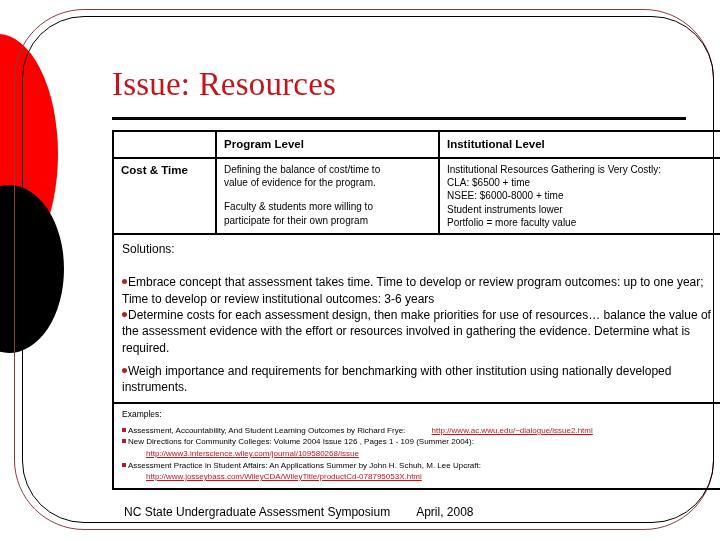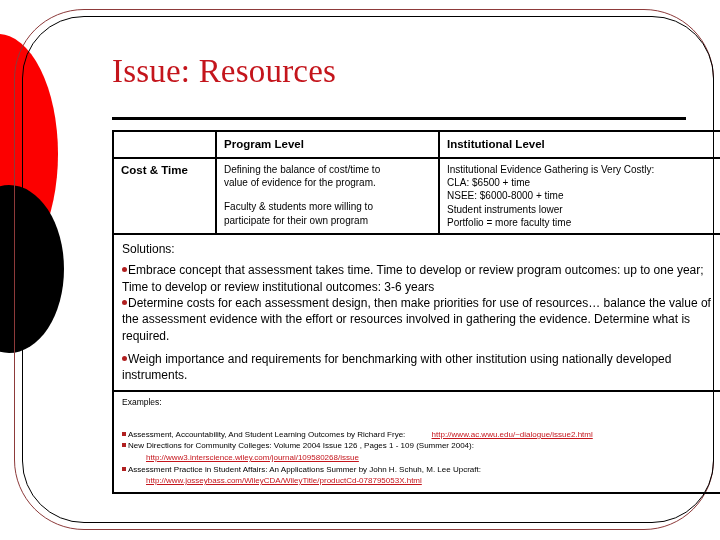--- a/index.html
+++ b/index.html
@@ -66,21 +66,21 @@
     width: 120px;
     height: 240px;
     background: #fc0000;
     border-radius: 50%;
   }
 
   
   #title {
     position: absolute;
     left: 112px;
-    top: 53px;
+    top: 66px;
     font-family: "Liberation Serif", serif;
     font-size: 33px;
     color: #c4151c;
     letter-spacing: 0.2px;
     white-space: nowrap;
   }
   #title-rule {
     position: absolute;
     left: 112px;
     top: 117px;
@@ -128,40 +128,40 @@
   }
   .cell-line { display: block; }
   .cell-gap { display: block; height: 11px; }
 
   
   .solutions-cell {
     padding: 6px 8px 7px 8px !important;
     font-size: 12px !important;
     line-height: 1.36 !important;
   }
-  .sol-head { display: block; margin-bottom: 5px; }
+  .sol-head { display: block; margin-bottom: 17px; }
   .sol-item { display: block; text-indent: 0; }
   .bullet-round {
     display: inline-block;
     width: 5px;
     height: 5px;
     background: #b02020;
     border-radius: 50%;
     vertical-align: 2px;
     margin-right: 1px;
   }
   .sol-spacer { display: block; height: 7px; }
 
   
   .examples-cell {
     padding: 4px 8px 5px 8px !important;
     font-size: 8px !important;
     line-height: 1.45 !important;
   }
-  .ex-head { display: block; margin-bottom: 20px; font-size: 8.5px; }
+  .ex-head { display: block; margin-bottom: 4px; font-size: 8.5px; }
   .ex-item { display: block; }
   .bullet-square {
     display: inline-block;
     width: 4px;
     height: 4px;
     background: #b02020;
     vertical-align: 1px;
     margin-right: 2px;
   }
   .link {
@@ -209,25 +209,25 @@
       <tr>
         <td class="col-a rowlabel">Cost &amp; Time</td>
         <td class="col-b">
           <span class="cell-line">Defining the balance of cost/time to</span>
           <span class="cell-line">value of evidence for the program.</span>
           <span class="cell-gap"></span>
           <span class="cell-line">Faculty &amp; students more willing to</span>
           <span class="cell-line">participate for their own program</span>
         </td>
         <td class="col-c">
-          <span class="cell-line">Institutional Evidence Gathering is Very Costly:</span>
+          <span class="cell-line">Institutional Resources Gathering is Very Costly:</span>
           <span class="cell-line">CLA: $6500 + time</span>
           <span class="cell-line">NSEE: $6000-8000 + time</span>
           <span class="cell-line">Student instruments lower</span>
-          <span class="cell-line">Portfolio = more faculty time</span>
+          <span class="cell-line">Portfolio = more faculty value</span>
         </td>
       </tr>
 
       <tr>
         <td class="solutions-cell" colspan="3">
           <span class="sol-head">Solutions:</span>
           <span class="sol-item"><span class="bullet-round"></span><span>Embrace concept that assessment takes time.  Time to develop or review program outcomes: up to one year; Time to develop or review institutional outcomes: 3-6 years</span></span>
           <span class="sol-item"><span class="bullet-round"></span><span>Determine costs for each assessment design, then make priorities for use of resources… balance the value of the assessment evidence with the effort or resources involved in gathering the evidence. Determine what is required.</span></span>
           <span class="sol-spacer"></span>
           <span class="sol-item"><span class="bullet-round"></span><span>Weigh importance and requirements for benchmarking with other institution using nationally developed instruments.</span></span>
@@ -243,14 +243,17 @@
           <span class="ex-item"><span class="bullet-square"></span><span>New Directions for Community Colleges: Volume 2004 Issue 126 , Pages 1 - 109 (Summer 2004):</span></span>
           <span class="ex-item"><a class="link" href="#">http://www3.interscience.wiley.com/journal/109580268/issue</a></span>
 
           <span class="ex-item"><span class="bullet-square"></span><span>Assessment Practice in Student Affairs: An Applications Summer by John H. Schuh, M. Lee Upcraft:</span></span>
           <span class="ex-item"><a class="link" href="#">http://www.josseybass.com/WileyCDA/WileyTitle/productCd-078795053X.html</a></span>
         </td>
       </tr>
     </tbody>
   </table>
 
+  <div id="footer">
+    <span>NC State Undergraduate Assessment Symposium</span><span class="f-sep"></span><span>April, 2008</span>
+  </div>
 
 </div>
 
 </body></html>

